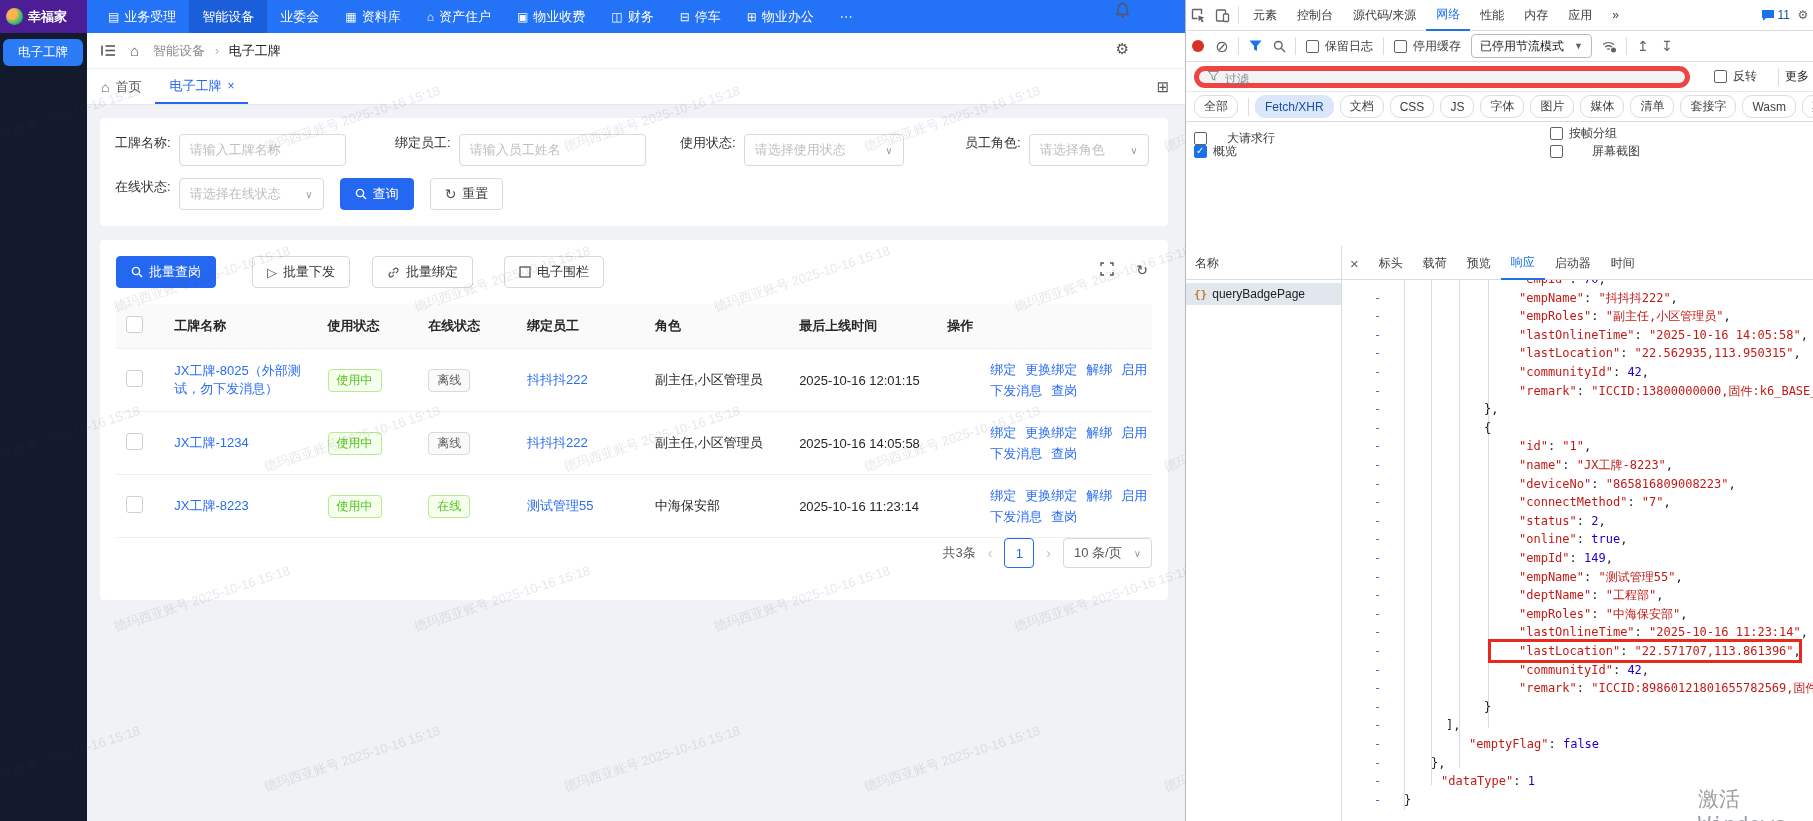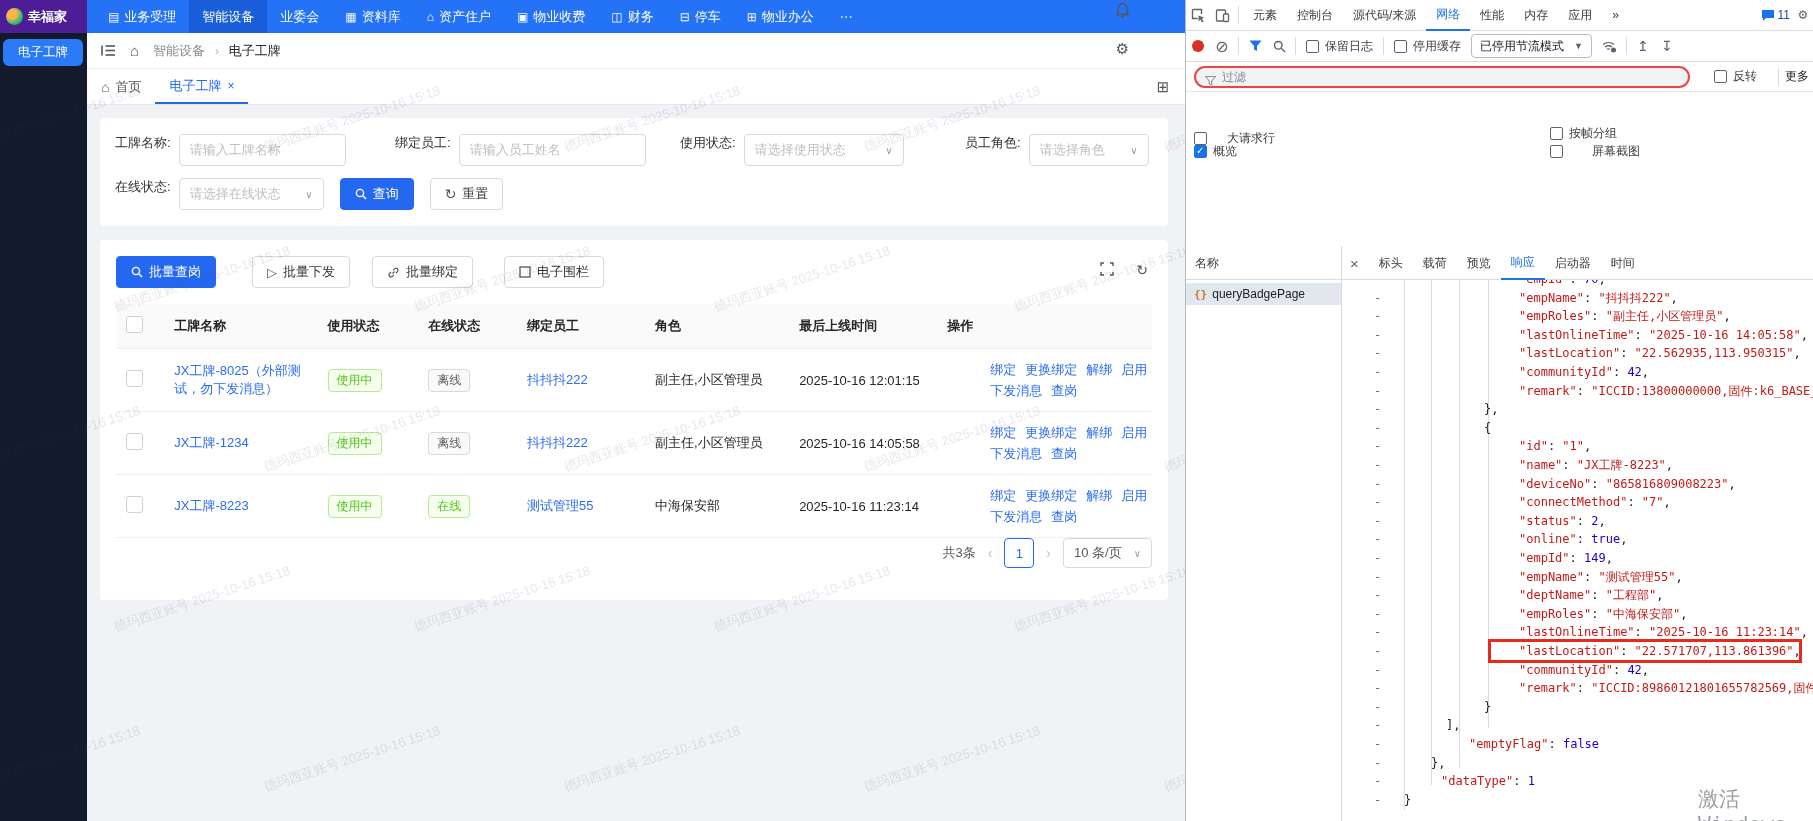--- a/index.html
+++ b/index.html
@@ -74,21 +74,21 @@
   .dt-tab{padding:0 10px;height:31px;display:flex;align-items:center;color:#3c4043;cursor:pointer;box-sizing:border-box;white-space:nowrap;}
   .dt-tab.active{color:#1a73e8;border-bottom:2px solid #1a73e8;}
   .rec{width:12px;height:12px;border-radius:50%;background:#d93025;}
   .clear-ic{font-size:16px;color:#5f6368;}
   .dt-cb{display:inline-flex;align-items:center;gap:6px;color:#3c4043;cursor:pointer;white-space:nowrap;}
   .cbx{width:13px;height:13px;border:1.5px solid #5f6368;border-radius:2px;box-sizing:border-box;background:#fff;}
   .cbx.on{background:#1a73e8;border-color:#1a73e8;position:relative;}
   .cbx.on:after{content:"✓";color:#fff;font-size:10px;position:absolute;left:1px;top:-1px;}
   .throttle{height:22px;border:1px solid #b8bcc2;border-radius:4px;display:flex;align-items:center;gap:10px;padding:0 8px;color:#202124;cursor:pointer;}
   .throttle .tc{color:#5f6368;font-size:9px;}
-  .flt-input{position:absolute;left:8px;top:4px;width:496px;height:22px;background:#f1f3f4;border:2px solid #ef4444;border-radius:12px;display:flex;align-items:flex-end;gap:6px;padding:0 9px;color:#80868b;box-sizing:border-box;}
+  .flt-input{position:absolute;left:8px;top:4px;width:496px;height:22px;background:#f1f3f4;border:5px solid #ef4444;border-radius:12px;display:flex;align-items:flex-start;gap:6px;padding:0 9px;color:#80868b;box-sizing:border-box;}
   .chip{height:21px;border:1px solid #dadce0;border-radius:10px;display:inline-flex;align-items:center;padding:0 9px;margin-right:6px;color:#3c4043;cursor:pointer;white-space:nowrap;}
   .chip.active{background:#dbe6fb;border-color:#dbe6fb;color:#174ea6;}
   #dt-strip{position:absolute;left:0;top:162px;width:628px;height:84px;border-bottom:1px solid #dadce0;box-sizing:border-box;overflow:hidden;background:#fff;}
   .tick-line{position:absolute;top:0;bottom:0;width:1px;background:#e3e3e3;}
   .tick-lbl{position:absolute;top:3px;color:#80868b;font-size:11px;}
   .green-bar{position:absolute;left:2px;top:20px;width:143px;height:6px;background:linear-gradient(#4db673,#0b8043);border-radius:1px;}
   .blue-vline{position:absolute;left:220px;top:0;bottom:0;width:2px;background:#4776e6;}
   #dt-split-hdr{position:absolute;left:0;top:246px;width:628px;height:34px;border-bottom:1px solid #dadce0;box-sizing:border-box;}
   .req-col-hdr{position:absolute;left:0;top:0;width:156px;height:34px;display:flex;align-items:center;padding-left:9px;color:#3c4043;box-sizing:border-box;border-right:1px solid #dadce0;}
   #dt-detail-tabs{position:absolute;left:156px;top:0;right:0;height:34px;display:flex;align-items:center;}
@@ -480,20 +480,37 @@
       <span>过滤</span>
     </span>
     <span class="dt-cb" style="position:absolute;left:528px;">
       <span class="cbx"></span>
         <span>反转</span>
     </span>
     <span class="vsep" style="position:absolute;left:588px;"></span>
     <span style="position:absolute;left:599px;color:#202124;white-space:nowrap;">更多</span>
   </div>
 
+  <div class="dt-row" id="dt-r4" style="padding-left:8px;">
+    <span id="dt-chips" style="display:flex;align-items:center;">
+        <span class="chip">全部</span>
+        <span class="vsep" style="margin-right: 6px;"></span>
+        <span class="chip active">Fetch/XHR</span>
+        <span class="chip">文档</span>
+        <span class="chip">CSS</span>
+        <span class="chip">JS</span>
+        <span class="chip">字体</span>
+        <span class="chip">图片</span>
+        <span class="chip">媒体</span>
+        <span class="chip">清单</span>
+        <span class="chip">套接字</span>
+        <span class="chip">Wasm</span>
+        <span class="chip">其他</span>
+      </span>
+  </div>
 
   <div class="dt-row" id="dt-r5">
     <span class="dt-cb" style="position:absolute;left:8px;top:8px;gap:20px;">
       <span class="cbx"></span>
         <span>大请求行</span>
     </span>
     <span class="dt-cb" style="position:absolute;left:8px;top:21px;">
       <span class="cbx on"></span>
         <span>概览</span>
     </span>

